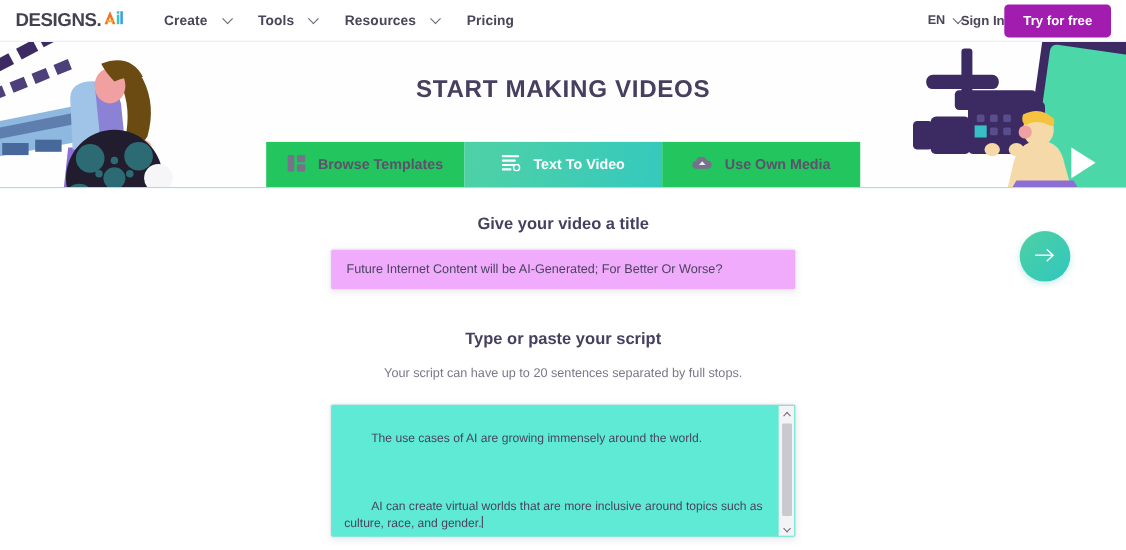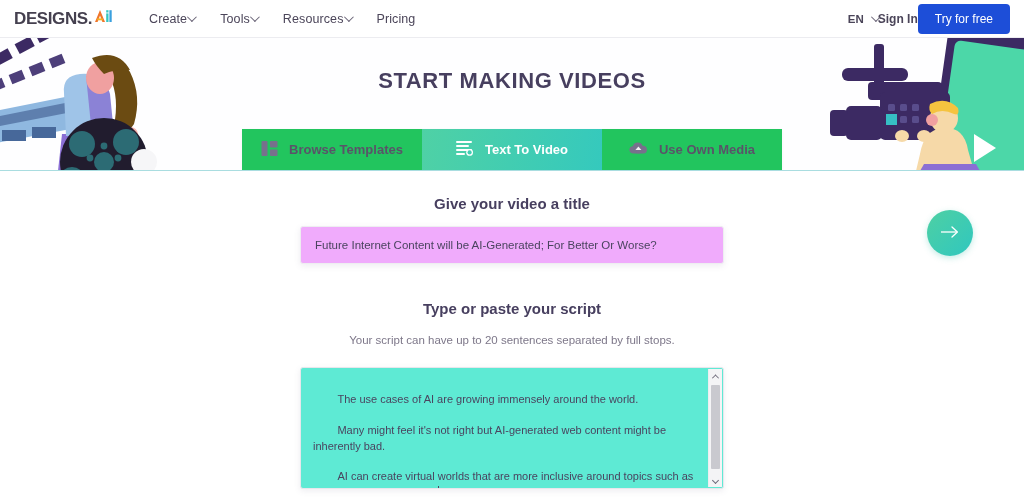--- a/index.html
+++ b/index.html
@@ -19,36 +19,36 @@
   }
   .logo { display:flex; align-items:baseline; margin-left:14px; }
   .logo-text {
     font-size:17px; font-weight:bold; letter-spacing:-0.4px;
     color:#45404f; font-family:"Liberation Sans", sans-serif;
   }
   .logo-ai { display:inline-block; margin-left:1px; }
 
   .nav { display:flex; align-items:center; margin-left:36px; gap:26px; }
   .nav-item {
-    display:flex; align-items:center; gap:0;
-    font-size:12.5px; font-weight:normal; color:#4b4559;
+    display:flex; align-items:center; gap:13px;
+    font-size:12.5px; font-weight:bold; color:#4b4559;
     cursor:pointer; letter-spacing:.1px;
   }
   .caret {
     width:7px; height:7px; border-right:1.6px solid #6b6578;
     border-bottom:1.6px solid #6b6578; transform:rotate(45deg) translateY(-2px);
   }
 
   .header-right {
     margin-left:auto; display:flex; align-items:center; margin-right:14px;
   }
   .lang { display:flex; align-items:center; gap:7px; font-size:11.5px; font-weight:bold; color:#4b4559; cursor:pointer; }
   .signin { font-size:12px; font-weight:bold; color:#4b4559; cursor:pointer; }
   .try-free {
-    background:#1d4ed8; color:#fff; font-size:12px; font-weight:normal;
+    background:#a21caf; color:#fff; font-size:12px; font-weight:bold;
     padding:8px 17px; border-radius:4px; border:none; cursor:pointer;
     font-family:"Liberation Sans", sans-serif;
   }
 
   
   .hero {
     position:relative; height:133px; width:1024px;
     background:#fefeff; border-bottom:1.5px solid #a9dde0;
     overflow:hidden;
   }
@@ -300,21 +300,21 @@
   </div>
 
   <div class="section-title" style="margin-top:36px;">Type or paste your script</div>
 
   <div class="helper" style="margin-top:17px;">Your script can have up to 20 sentences separated by full stops.</div>
 
   <div class="script-wrap" style="margin-top:21px;">
     <div class="script-box">
       <div class="script-text">
         <span>The use cases of AI are growing immensely around the world.</span><br>
-        <span>Many might feel it's not right but AI-generated web content might be inherently bad.</span><br>
+        <br>
         <span>AI can create virtual worlds that are more inclusive around topics such as culture, race, and gender.</span><span class="caret-bar"></span><br>
         
       </div>
 
       <div class="sbar">
         <div class="sbtn">
           <span class="sarrow sup"></span>
         </div>
         <div class="sthumb" style="height:84px;margin:2px 0;"></div>
         <div class="sbtn" style="margin-top:auto;">

